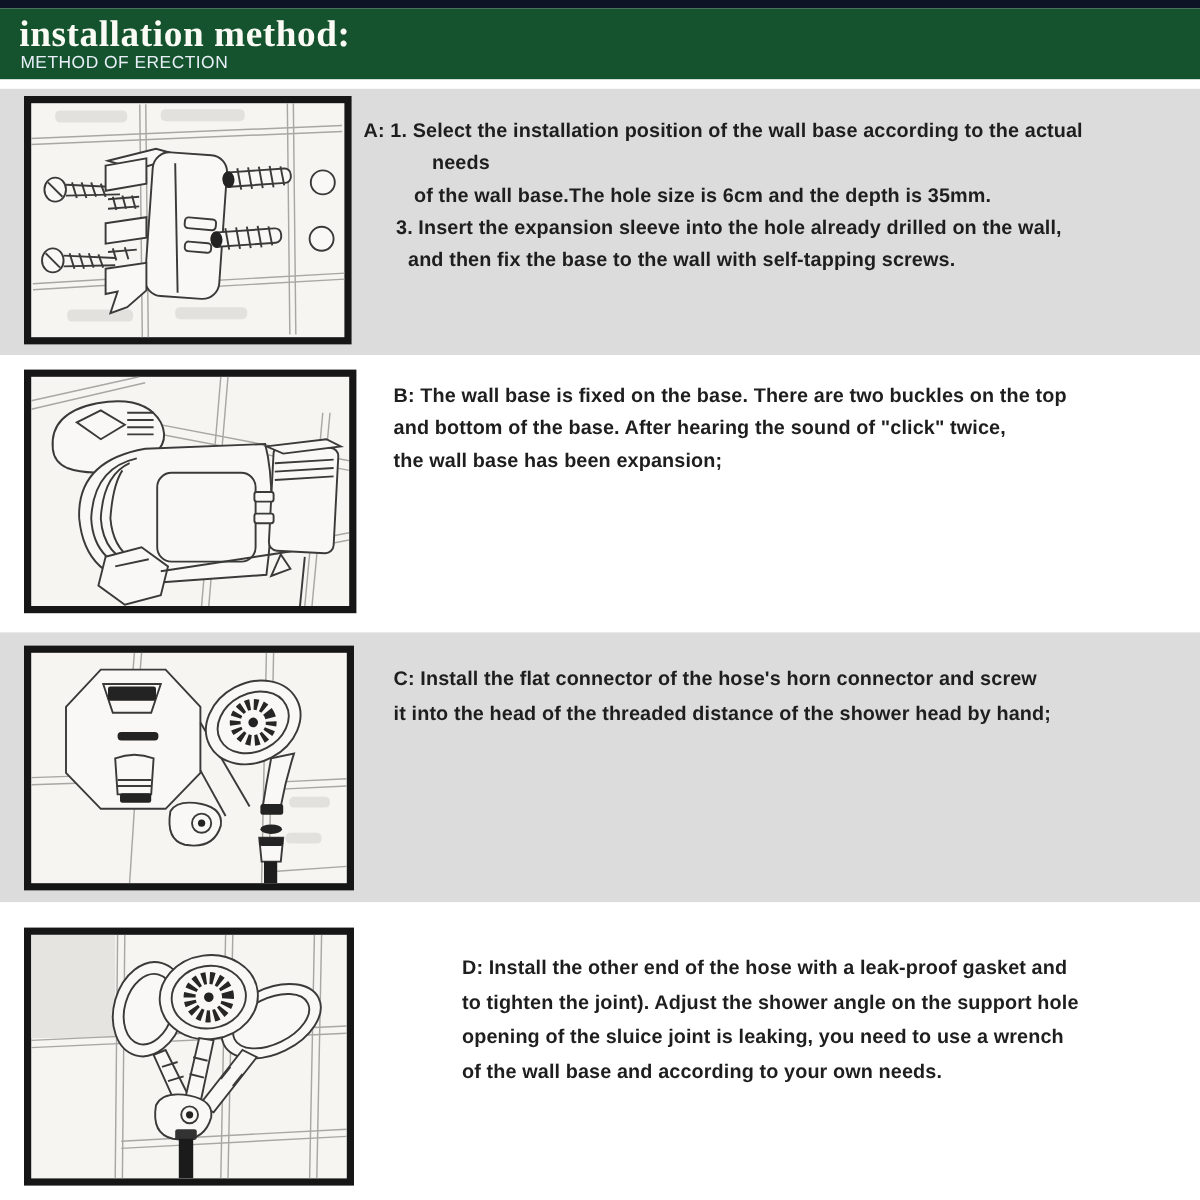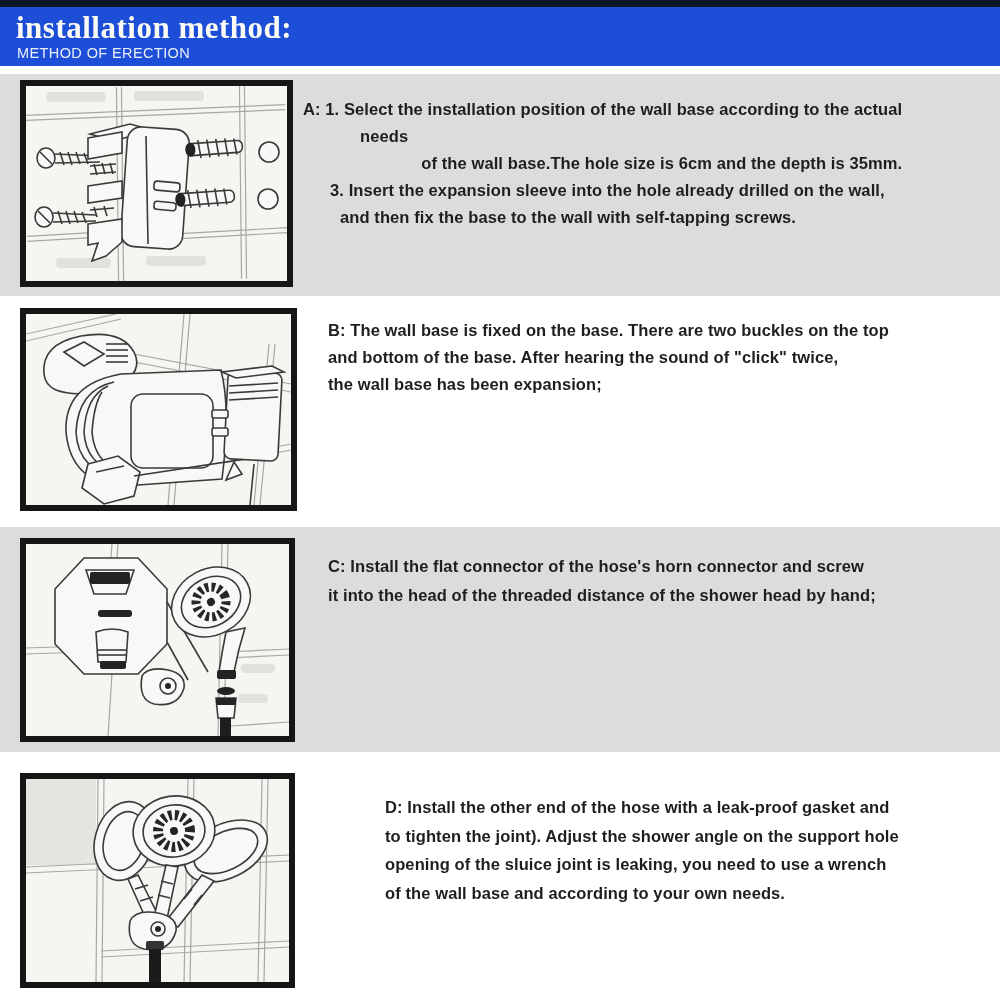--- a/index.html
+++ b/index.html
@@ -1,20 +1,20 @@
 <!DOCTYPE html>
 <html><head>
 <meta charset="utf-8">
 <style>
   * { margin:0; padding:0; box-sizing:border-box; }
   html,body { width:1000px; height:1000px; background:#ffffff; font-family:"Liberation Sans",sans-serif; position:relative; overflow:hidden; }
 
   
   .top-strip { position:absolute; left:0; top:0; width:1000px; height:7px; background:#0c1426; }
-  .banner { position:absolute; left:0; top:7px; width:1000px; height:59px; background:#1d4ed8; }
+  .banner { position:absolute; left:0; top:7px; width:1000px; height:59px; background:#14532d; }
   .banner-title { position:absolute; left:16px; top:3px; font-family:"Liberation Serif",serif; font-weight:bold; font-size:31px; color:#fbfbf6; letter-spacing:0.5px; }
   .banner-sub { position:absolute; left:17px; top:38px; font-size:14.5px; font-weight:400; color:#e9eff9; letter-spacing:0.4px; }
 
   
   .band { position:absolute; left:0; width:1000px; }
   .band.gray { background:#dcdcdc; }
   #band-a { top:74px;  height:222px; }
   #band-b { top:296px; height:231px; background:#ffffff; }
   #band-c { top:527px; height:225px; }
   #band-d { top:752px; height:248px; background:#ffffff; }
@@ -28,21 +28,21 @@
   .illus svg { display:block; width:100%; height:100%; }
 
   
   .instr { position:absolute; color:#1e1e1e; font-weight:700; font-size:16.5px; line-height:27px; letter-spacing:0.1px; white-space:nowrap; }
   #instr-a { left:303px; top:96px; line-height:27px; }
   #instr-b { left:328px; top:317px; }
   #instr-c { left:328px; top:552px; line-height:29px; }
   #instr-d { left:357px; top:793px; line-height:28.5px;margin-left:28px; }
   .ind-27 { padding-left:27px; }
   .ind-37 { padding-left:37px; }
-  .ind-42 { padding-left:42px;text-align:right; }
+  .ind-42 { padding-left:42px; }
   .ind-57 { padding-left:57px; }
   .ind-5  { padding-left:5px; }
 
   
   .tile   { stroke:#a9a7a4; stroke-width:1.2; fill:none; }
   .ink    { stroke:#3a3a3a; stroke-width:1.6; fill:none; }
   .inkf   { stroke:#3a3a3a; stroke-width:1.6; fill:#f9f8f6; }
   .dark   { fill:#232323; stroke:none; }
   .ghost  { fill:#9a9a98; opacity:0.22; }
 </style>

